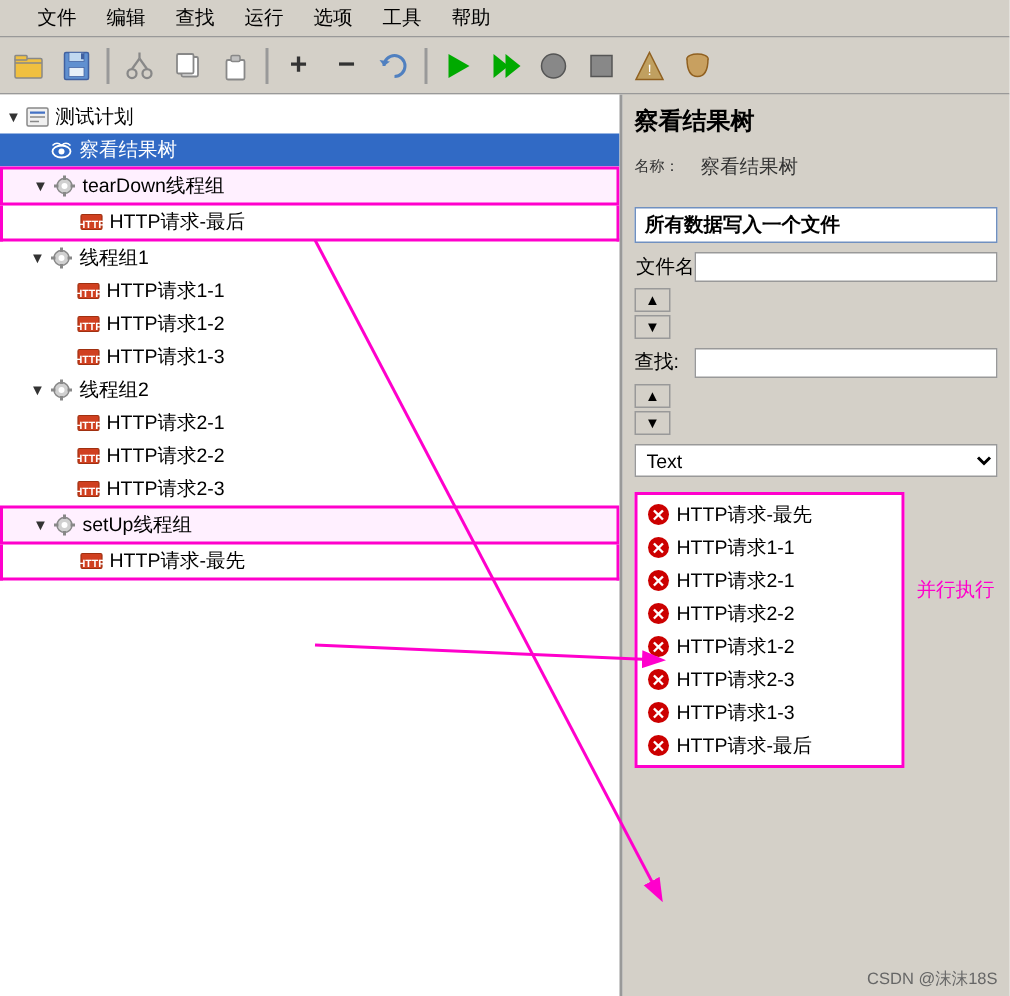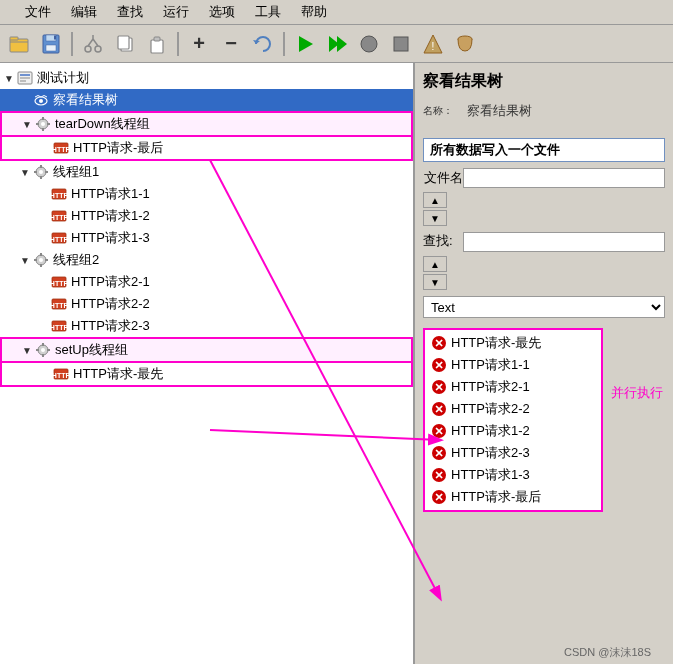--- a/index.html
+++ b/index.html
@@ -53,21 +53,21 @@
 
     .dropdown-row { display: flex; margin-bottom: 6px; }
     .dropdown-select { flex: 1; height: 22px; border: 1px solid #999; background: white; font-size: 13px; padding: 0 3px; }
 
     
     .result-list { border: 2px solid #ff00cc; background: white; padding: 2px; margin-top: 4px; }
     .result-item { display: flex; align-items: center; padding: 2px 4px; font-size: 13px; cursor: pointer; }
     .result-icon { width: 16px; height: 16px; display: inline-flex; align-items: center; justify-content: center; margin-right: 4px; }
 
     
-    .watermark { position: fixed; bottom: 4px; right: 22px; font-size: 11px; color: #666; }
+    .watermark { position: fixed; bottom: 4px; right: 8px; font-size: 11px; color: #666; }
   </style>
 </head>
 <body>
 
 <div class="menubar">
   <span>文件</span>
   <span>编辑</span>
   <span>查找</span>
   <span>运行</span>
   <span>选项</span>

